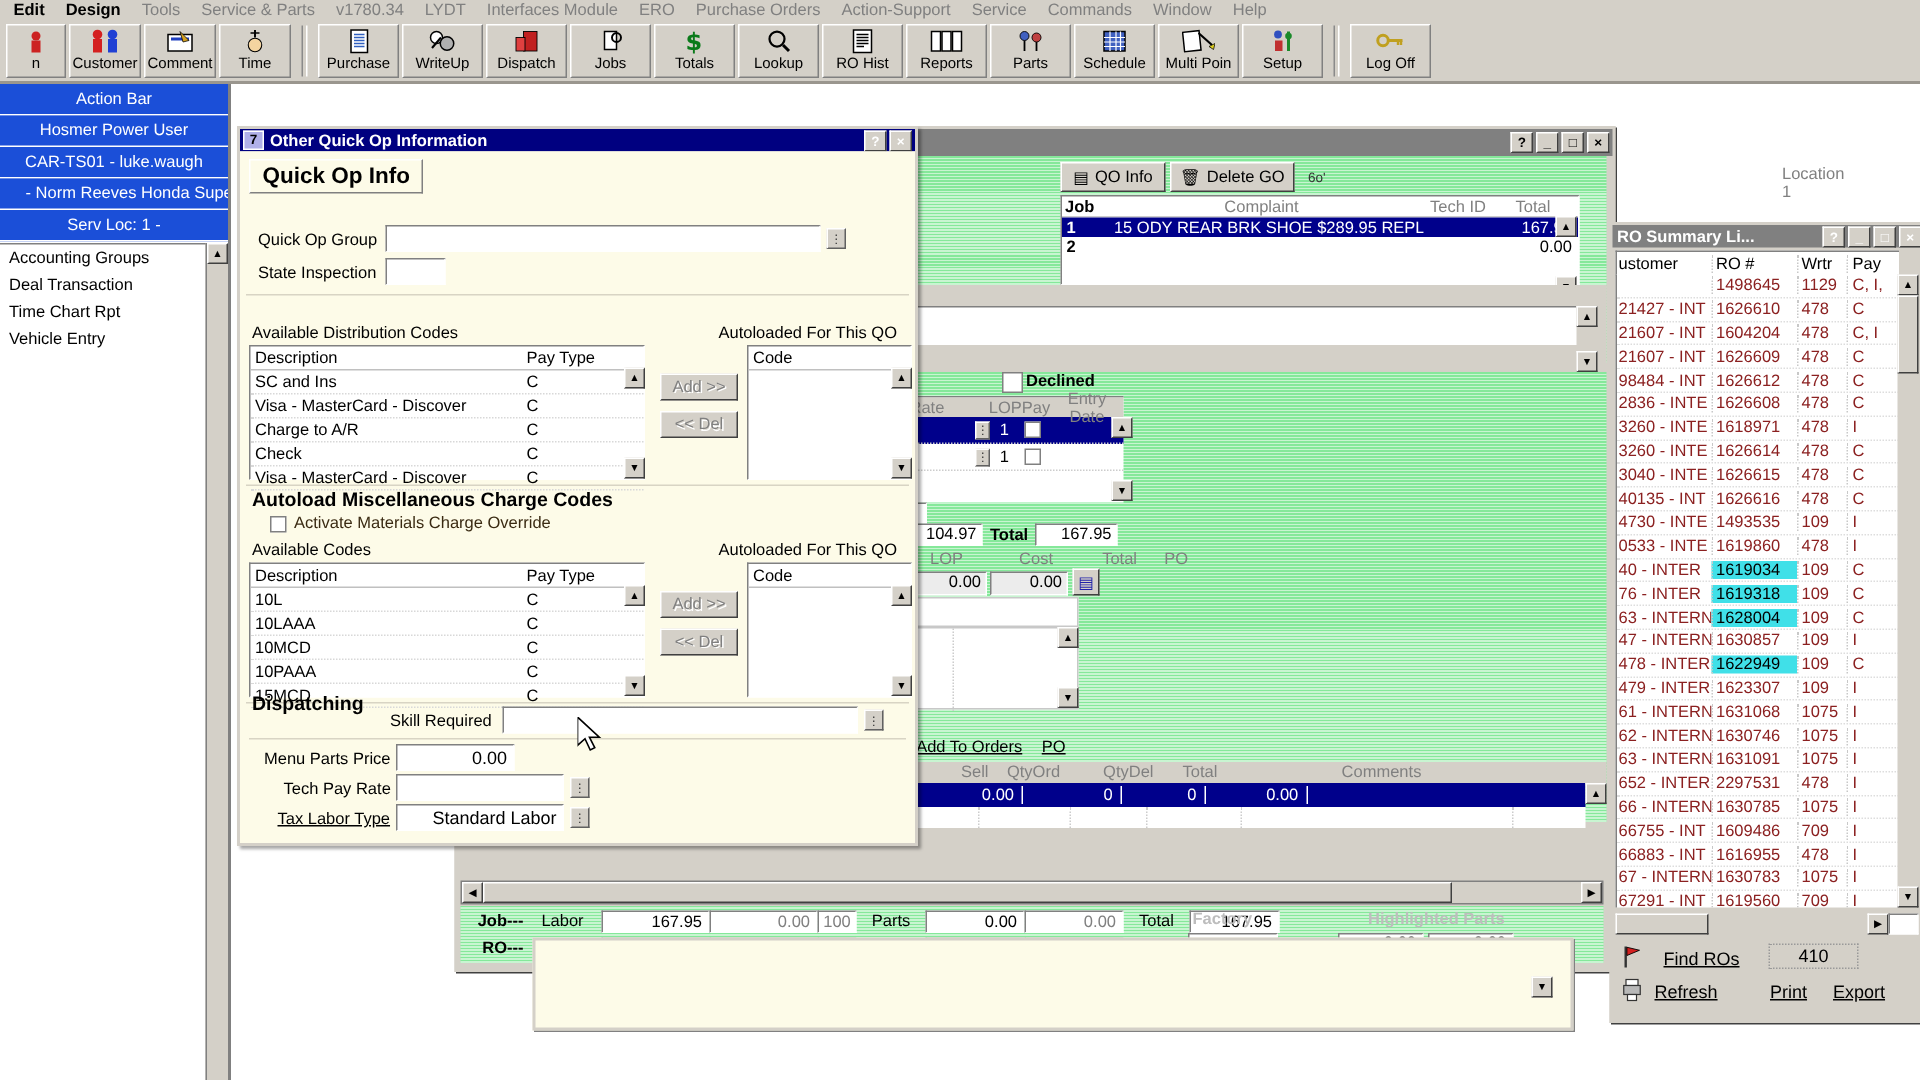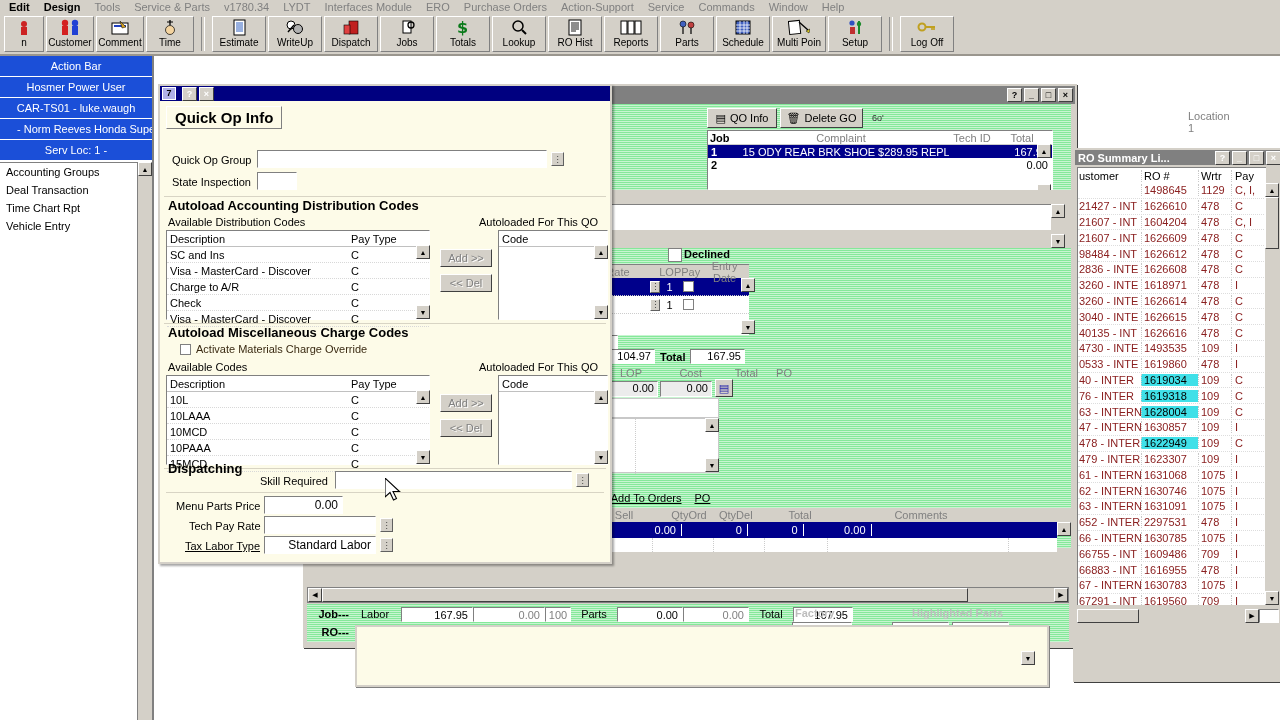--- a/index.html
+++ b/index.html
@@ -152,21 +152,21 @@
   <div class="tb-group" id="tb-g2">
       <div class="tbtn wide">
         <div class="ic">
           <svg width="15" height="17">
             <rect x="2" y="1" width="11" height="15" fill="#fff" stroke="#000"></rect>
             <g stroke="#3060c0" stroke-width="1">
               <path d="M4,4h7M4,6h7M4,8h7M4,10h7M4,12h7"></path>
             </g>
           </svg>
         </div>
-        <div class="lb">Estimate</div>
+        <div class="lb">Purchase</div>
       </div>
       <div class="tbtn wide">
         <div class="ic">
           <svg width="20" height="17">
             <circle cx="6" cy="6" r="4" fill="#fff" stroke="#000"></circle>
             <circle cx="13" cy="10" r="4.5" fill="#b0b0b0" stroke="#000"></circle>
             <path d="M3,13 L9,6" stroke="#000" stroke-width="1.4"></path>
           </svg>
         </div>
         <div class="lb">WriteUp</div>
@@ -503,23 +503,23 @@
         <div class="lnk">Sales Hist</div>
         <div class="lnk">Add To Orders</div>
         <div class="lnk">PO</div>
       </div>
     <div id="part-hdr" class="abs" style="left:0px;top:260px;display:flex;background:#d4d0c8;width:766px;height:14px;align-items:center;">
         <div class="hdrcell" style="width:48px;text-align:left;padding-left:3px;font-size:11px;">Bin</div>
         <div class="hdrcell" style="width:58px;text-align:left;padding-left:3px;font-size:11px;">Source</div>
         <div class="hdrcell" style="width:52px;text-align:left;padding-left:3px;font-size:11px;">Avl/OH</div>
         <div class="hdrcell" style="width:42px;text-align:left;padding-left:3px;font-size:11px;">PC</div>
         <div class="hdrcell" style="width:72px;text-align:center;padding-left:0;font-size:11px;">Cost</div>
-        <div class="hdrcell" style="width:70px;text-align:center;padding-left:0;font-size:11px;">Sell</div>
+        <div class="hdrcell" style="width:70px;text-align:right;padding-left:0;font-size:11px;">Sell</div>
         <div class="hdrcell" style="width:60px;text-align:center;padding-left:0;font-size:11px;">QtyOrd</div>
-        <div class="hdrcell" style="width:50px;text-align:left;padding-left:0;font-size:11px;">QtyDel</div>
+        <div class="hdrcell" style="width:50px;text-align:right;padding-left:0;font-size:11px;">QtyDel</div>
         <div class="hdrcell" style="width:62px;text-align:center;padding-left:0;font-size:11px;">Total</div>
         <div class="hdrcell" style="width:180px;text-align:center;padding-left:0;font-size:11px;">Comments</div>
       </div>
     <div id="part-rows" class="abs" style="left:0px;top:274px;width:752px;">
         <div class="selrow" style="display:flex;height:16px;align-items:center;font-size:11px;">
           <div style="width:48px;text-align:left;padding-right:5px;border-right:1px solid #fff;"></div>
           <div style="width:58px;text-align:left;padding-right:5px;border-right:1px solid #fff;"></div>
           <div style="width:52px;text-align:left;padding-right:5px;border-right:1px solid #fff;"></div>
           <div style="width:42px;text-align:left;padding-right:5px;border-right:1px solid #fff;"></div>
           <div style="width:72px;text-align:right;padding-right:5px;border-right:1px solid #fff;">0.00</div>
@@ -588,40 +588,40 @@
 
 <div class="abs" style="left:355px;top:625px;width:690px;height:58px;background:#fdfbe8;border:2px solid #d4d0c8;box-shadow:1px 1px 0 #808080;">
   <div class="abs" style="right:14px;top:2px;width:12px;">
     <div class="sb-btn" style="margin-top:22px;">▼</div>
   </div>
 </div>
 
 <div class="abs" id="qo">
   <div id="qo-title">
     <span style="display:inline-block;width:12px;height:11px;background:#b0b0e8;border:1px solid #fff;color:#000;font-size:9px;line-height:11px;text-align:center;margin-right:4px;font-weight:bold;">7</span>
+    <span style="flex:1;">Other Quick Op Information</span>
     <span class="wbtn">?</span>
     <span class="wbtn">×</span>
   </div>
 
   <div id="qo-body">
 
     <div class="abs" style="left:6px;top:4px;">
       <span class="tabbox">Quick Op Info</span>
     </div>
 
     <div class="abs lbl" style="left:12px;top:52px;">Quick Op Group</div>
     <div class="abs fld" style="left:97px;top:48px;width:290px;height:18px;"></div>
     <div class="abs elip" style="left:391px;top:50px;width:13px;height:14px;">⋮</div>
 
     <div class="abs lbl" style="left:12px;top:74px;">State Inspection</div>
     <div class="abs fld" style="left:97px;top:70px;width:40px;height:18px;"></div>
 
     <div class="abs" style="left:4px;top:94px;width:442px;height:1px;background:#d8d4c4;"></div>
 
-    <div class="abs sect-title" style="left:8px;top:96px;">Autoload Accounting Distribution Codes</div>
     <div class="abs lbl" style="left:8px;top:114px;">Available Distribution Codes</div>
     <div class="abs lbl" style="left:319px;top:114px;">Autoloaded For This QO</div>
 
     <div class="abs lstbox" style="left:6px;top:128px;width:264px;height:90px;">
       <div class="lsthdr">
         <div style="flex:1;padding-left:3px;">Description</div>
         <div style="width:78px;">Pay Type</div>
       </div>
       <div id="dist-rows">
           <div class="lstrow">
@@ -931,13 +931,29 @@
     <div class="sb-btn" style="position:absolute;bottom:0;">▼</div>
   </div>
 
   <div class="abs" style="left:2px;top:458px;width:202px;height:16px;background:#d4d0c8;display:flex;align-items:center;">
     <div style="width:62px;height:14px;background:#d4d0c8;border-top:1px solid #fff;border-left:1px solid #fff;border-right:1px solid #404040;border-bottom:1px solid #404040;box-sizing:border-box;"></div>
     <div style="flex:1;"></div>
     <div class="sb-btn">▶</div>
     <div class="fld" style="width:20px;height:14px;"></div>
   </div>
 
+  <div class="abs" style="left:2px;top:478px;width:202px;height:48px;background:#d4d0c8;">
+    <svg class="abs" style="left:4px;top:2px;" width="14" height="16" viewBox="0 0 14 16">
+      <rect x="2" y="1" width="1.6" height="14" fill="#333"></rect>
+      <polygon points="3.6,1.5 12,3.5 3.6,7" fill="#d42020" stroke="#000" stroke-width=".6"></polygon>
+    </svg>
+    <div class="abs lnk" style="left:32px;top:4px;font-size:12px;">Find ROs</div>
+    <div class="abs" style="left:102px;top:1px;width:60px;height:17px;border:1px dotted #999;box-sizing:border-box;text-align:center;font-size:12px;line-height:15px;">410</div>
+    <svg class="abs" style="left:4px;top:24px;" width="14" height="16" viewBox="0 0 14 16">
+      <rect x="3" y="1" width="8" height="4" fill="#fff" stroke="#333" stroke-width=".8"></rect>
+      <rect x="1.5" y="5" width="11" height="6" fill="#b8b8b8" stroke="#333" stroke-width=".8"></rect>
+      <rect x="4" y="11" width="6" height="4" fill="#fff" stroke="#333" stroke-width=".8"></rect>
+    </svg>
+    <div class="abs lnk" style="left:26px;top:26px;font-size:12px;">Refresh</div>
+    <div class="abs lnk" style="left:103px;top:26px;font-size:12px;">Print</div>
+    <div class="abs lnk" style="left:145px;top:26px;font-size:12px;">Export</div>
+  </div>
 </div>
 
 </body></html>

